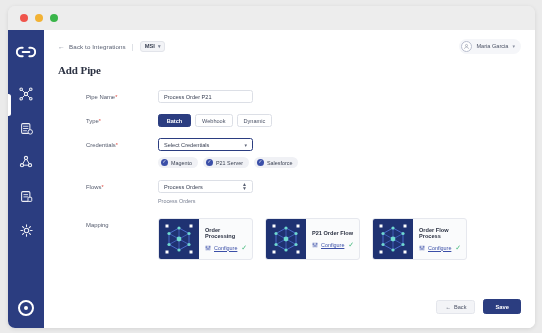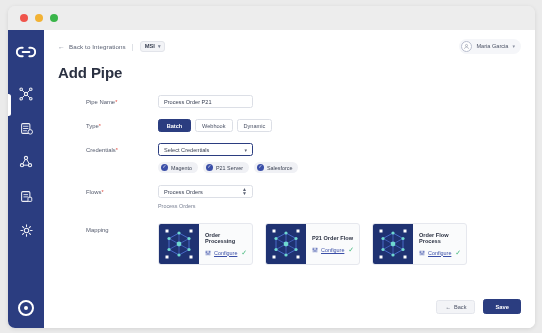--- a/index.html
+++ b/index.html
@@ -137,25 +137,26 @@
     width: 11px; height: 11px;
     border-radius: 50%;
     border: 1px solid #b9bece;
     background: #ffffff;
     display: flex; align-items: center; justify-content: center;
   }
   .user-name { font-size: 5.6px; color: #4b5265; }
   .user-caret { font-size: 5px; color: #8a90a0; }
 
   .page-title {
-    font-size: 15px;
+    font-size: 11px;
     font-weight: bold;
     color: #2b3142;
     padding: 2px 0 0 14px;
     letter-spacing: -0.1px;
+    font-family: Liberation Serif, serif;
   }
 
   
   .form { padding: 14px 0 0 0; }
   .row {
     display: flex;
     align-items: flex-start;
     margin-bottom: 0;
     padding-left: 42px;
   }

